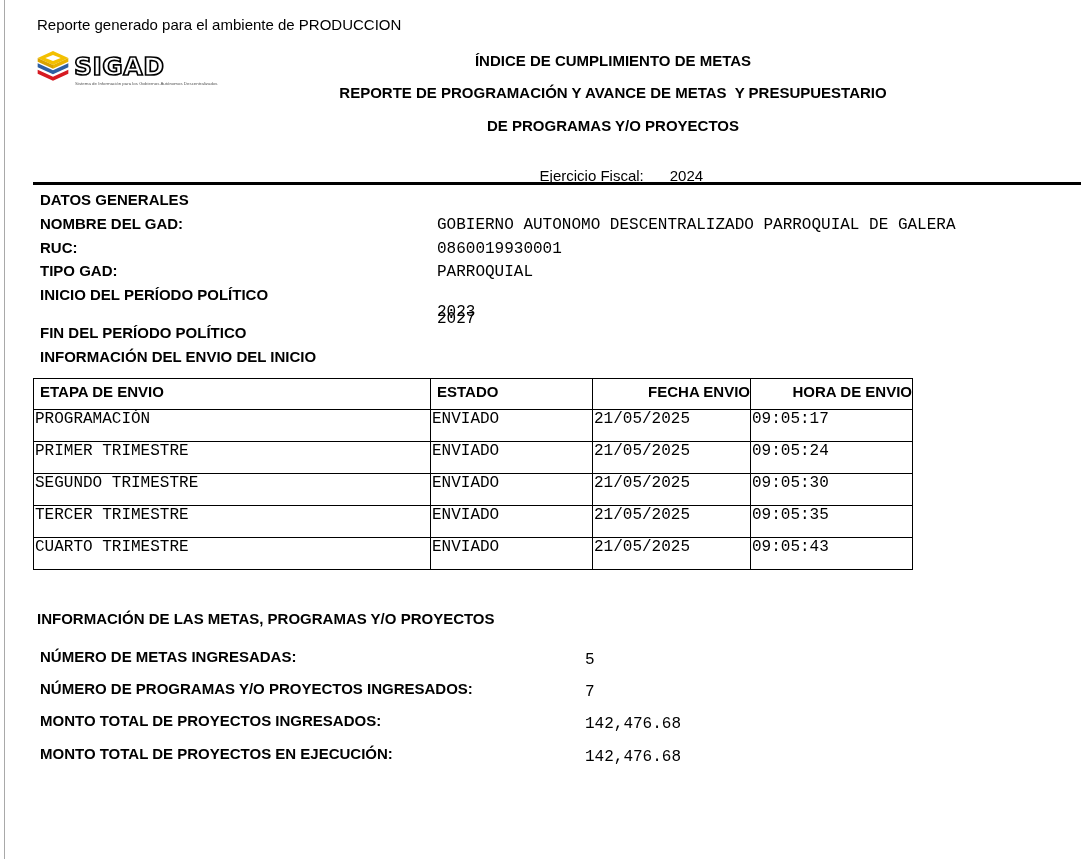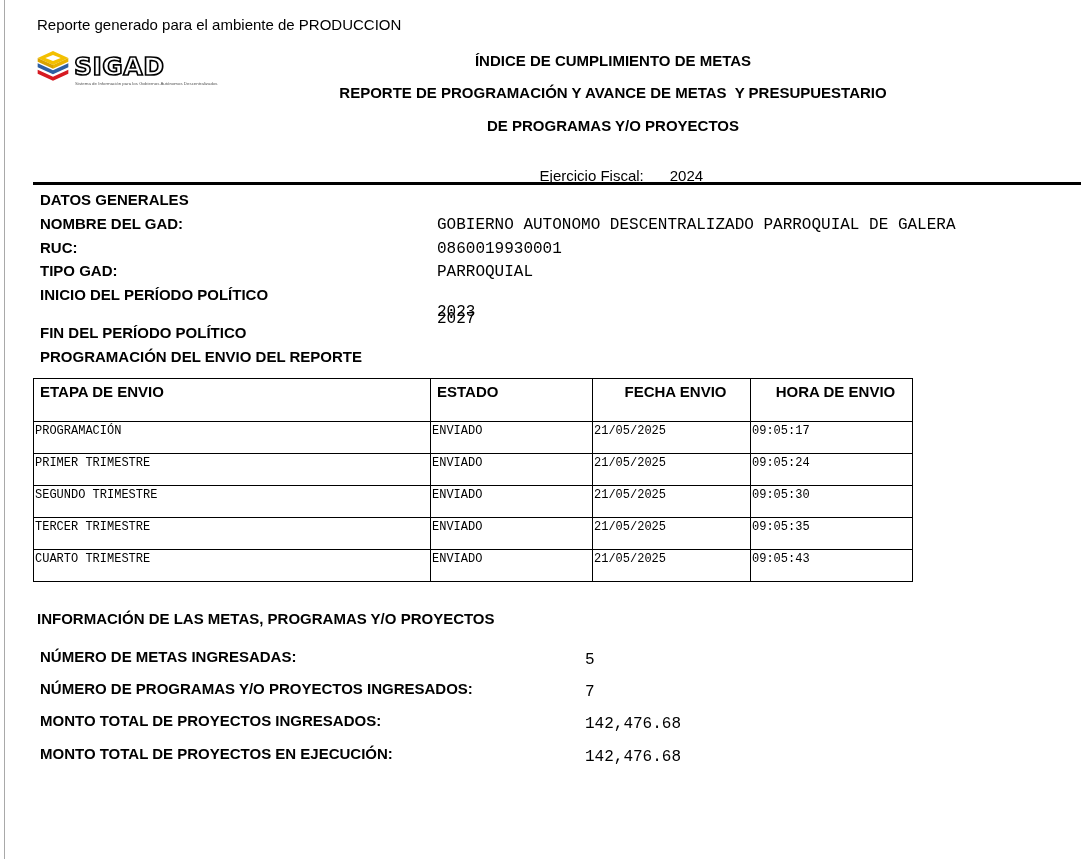--- a/index.html
+++ b/index.html
@@ -32,24 +32,24 @@
   
   .lbl { position:absolute; font-size:15px; font-weight:bold; line-height:16px; white-space:pre; }
   .val { position:absolute; font-family:"Liberation Mono","DejaVu Sans Mono",monospace;
          font-size:16px; line-height:16px; white-space:pre; }
 
   
   .envio-table { position:absolute; left:33px; top:378px; width:879px;
                  border-collapse:collapse; table-layout:fixed; }
   .envio-table th, .envio-table td { border:1px solid #000; overflow:hidden; }
   .envio-table th { font-size:15px; font-weight:bold; text-align:left;
-                    vertical-align:top; padding:4px 0 0 6px; height:43px; }
-  .envio-table th.center { text-align:center; padding-left:8px; }
+                    vertical-align:top; padding:4px 0 0 6px; height:31px; }
+  .envio-table th.center { text-align:right; padding-left:8px; }
   .envio-table td { font-family:"Liberation Mono","DejaVu Sans Mono",monospace;
-                    font-size:12px; line-height:15px; vertical-align:top;
+                    font-size:16px; line-height:15px; vertical-align:top;
                     padding:2px 0 0 1px; height:32px; white-space:pre; }
 </style>
 </head>
 <body>
 
 <div class="page">
 
   <div class="left-line"></div>
 
   <div class="env-banner">Reporte generado para el ambiente de PRODUCCION</div>
@@ -88,21 +88,21 @@
 
   <div class="lbl" style="left:40px; top:263px;">TIPO GAD:</div>
   <div class="val" style="left:437px; top:264px;">PARROQUIAL</div>
 
   <div class="lbl" style="left:40px; top:287px;">INICIO DEL PERÍODO POLÍTICO</div>
   <div class="val" style="left:437px; top:304px;">2023</div>
 
   <div class="lbl" style="left:40px; top:310px;margin-top:15px;">FIN DEL PERÍODO POLÍTICO</div>
   <div class="val" style="left:437px; top:311px;">2027</div>
 
-  <div class="lbl" style="left:40px; top:349px;">PROGRAMACIÓN DEL ENVIO DEL REPORTE</div>
+  <div class="lbl" style="left:40px; top:349px;">INFORMACIÓN DEL ENVIO DEL INICIO</div>
 
   <table class="envio-table">
     <colgroup>
       <col style="width:397px">
         <col style="width:162px">
         <col style="width:158px">
         <col style="width:162px">
     </colgroup>
     <thead>
       <tr>

